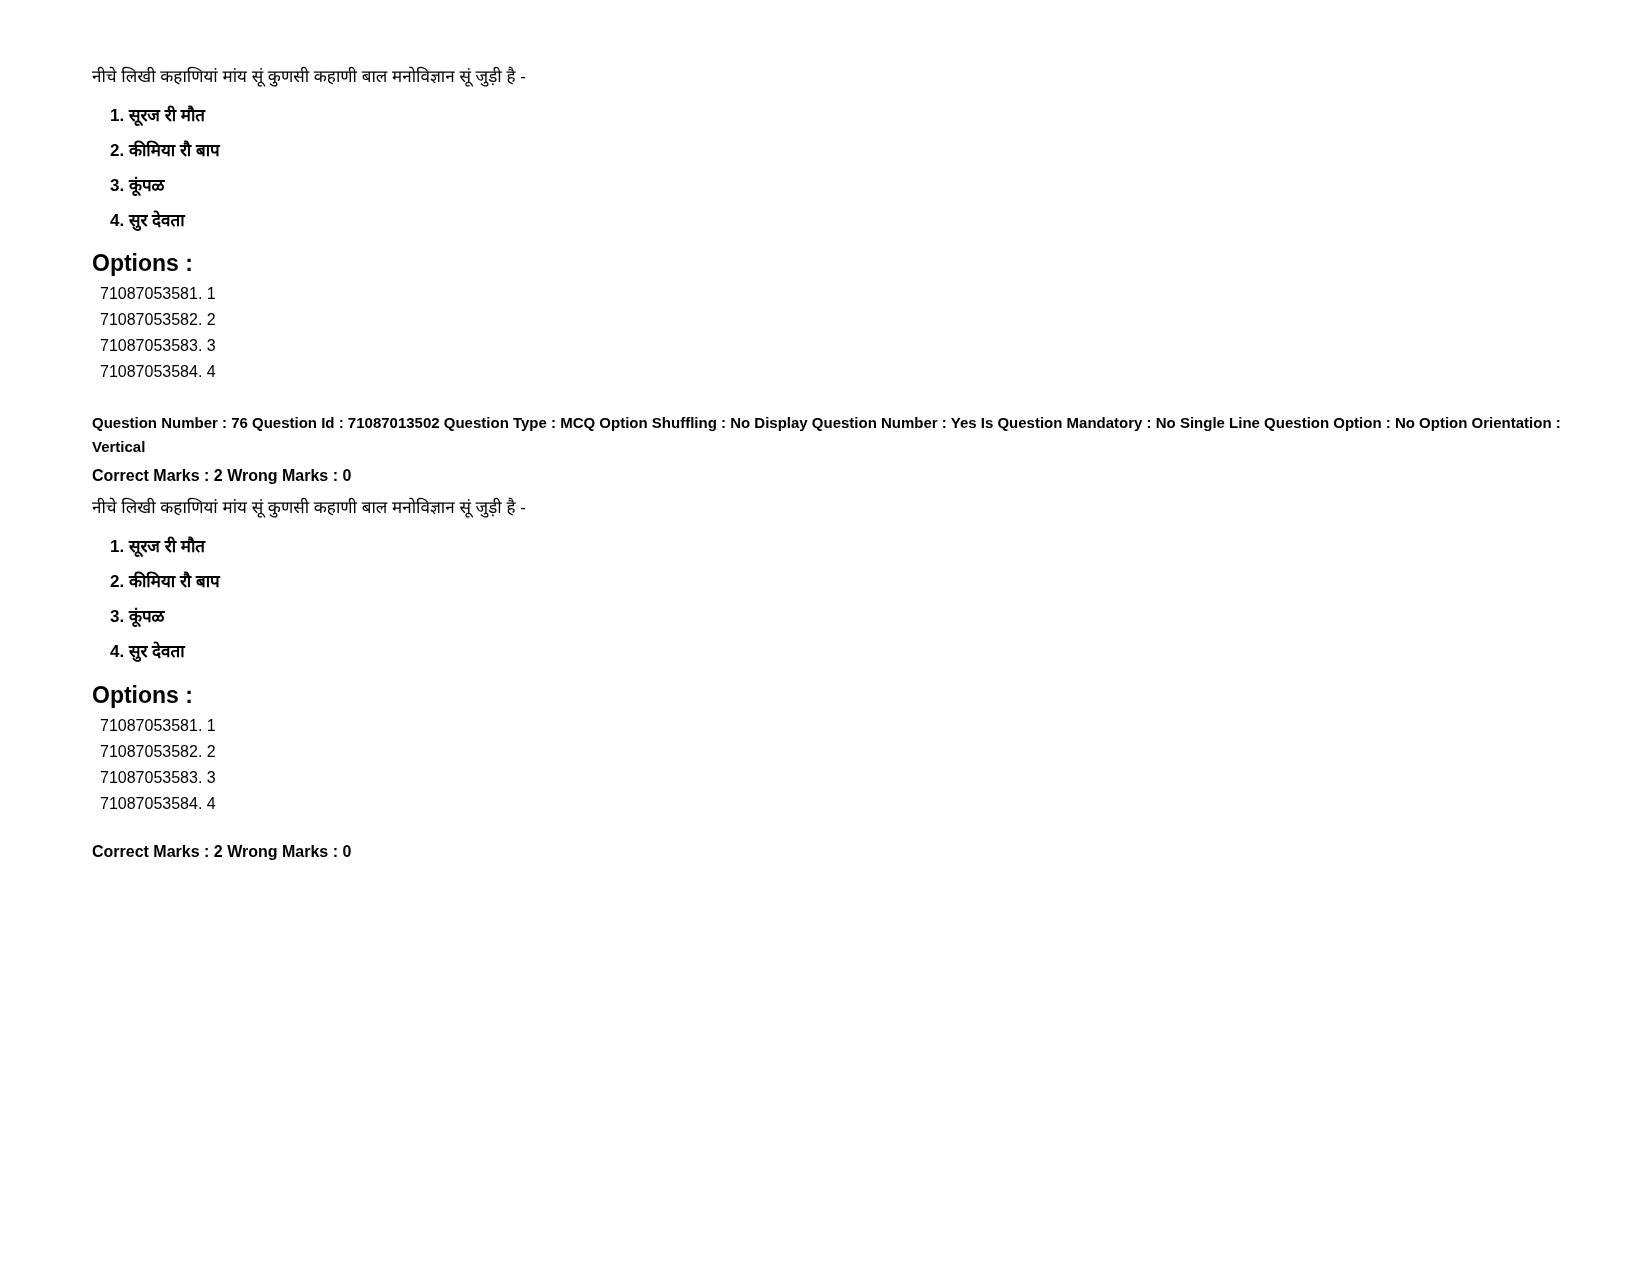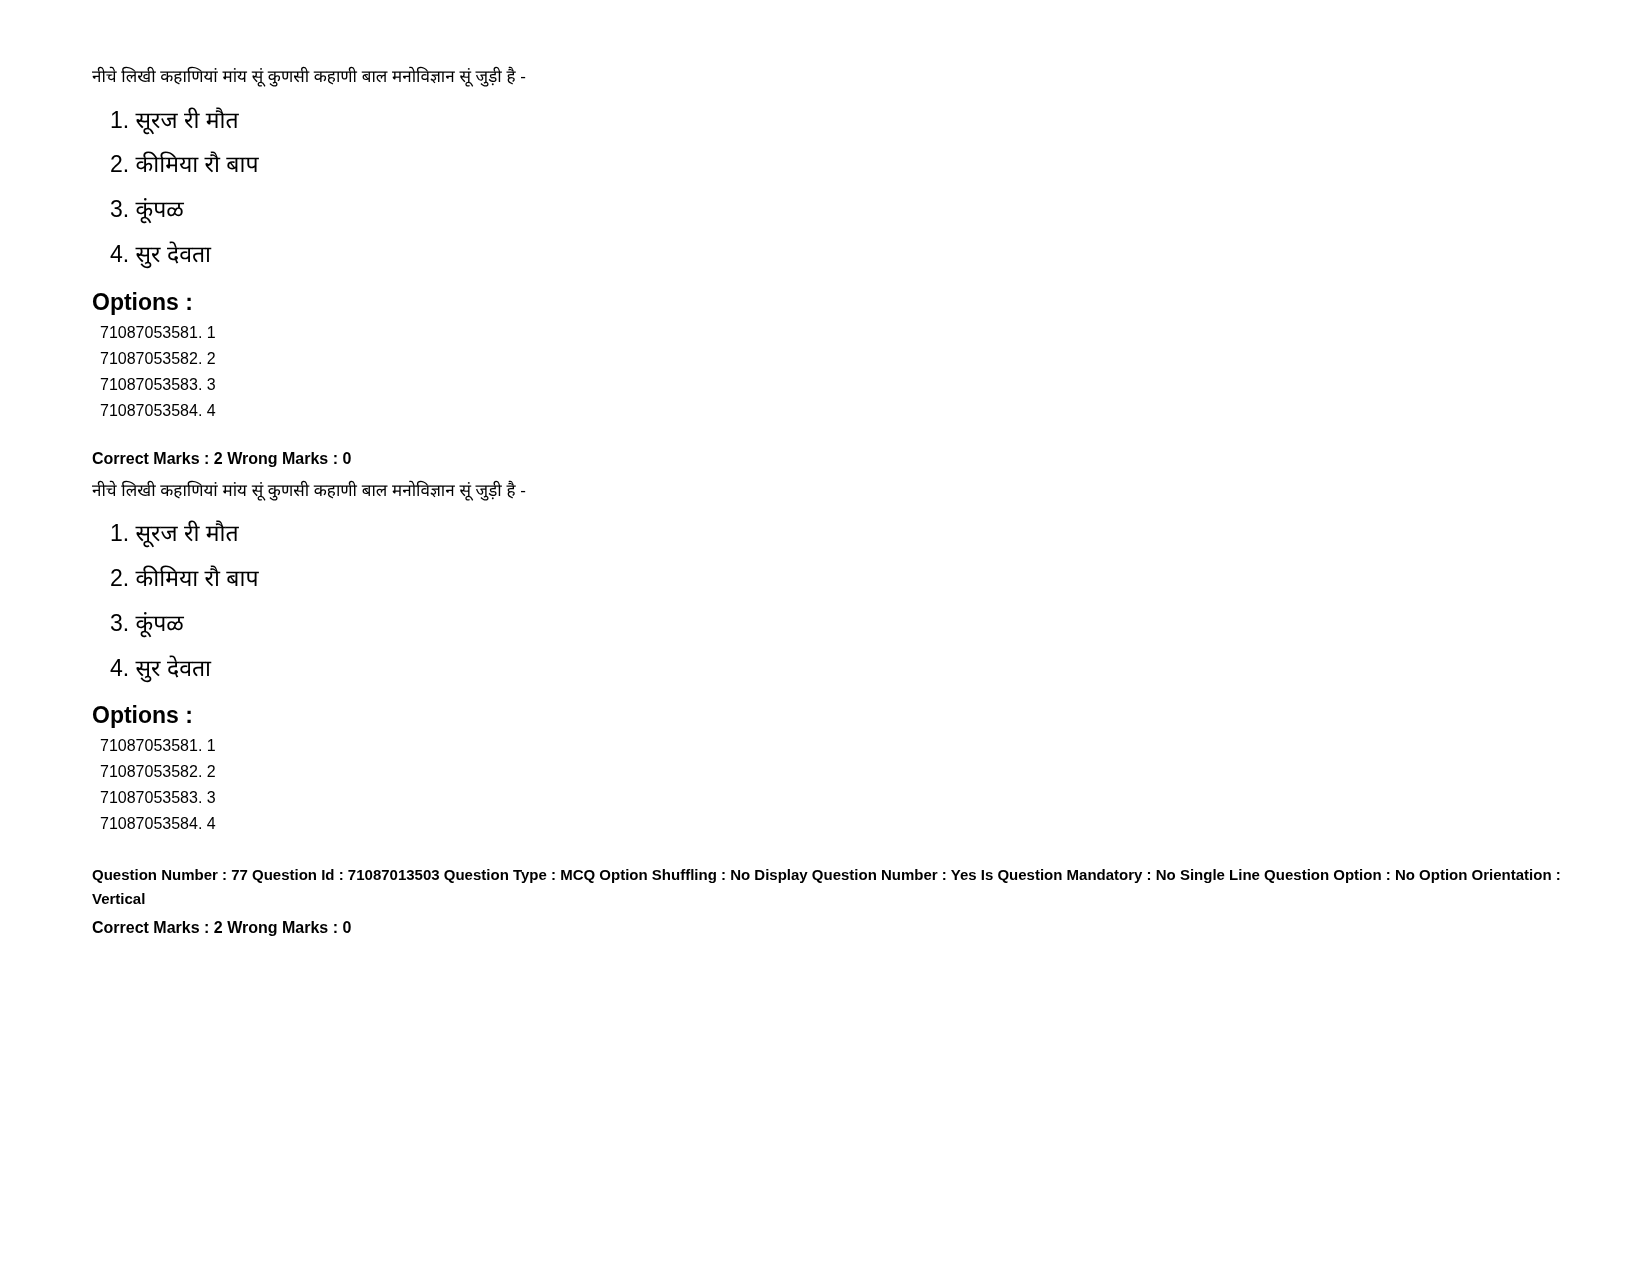--- a/index.html
+++ b/index.html
@@ -23,23 +23,24 @@
       font-size: 17px;
       margin-bottom: 12px;
       line-height: 1.5;
     }
     .options-list {
       list-style: none;
       margin-bottom: 16px;
       padding-left: 10px;
     }
     .options-list li {
-      font-size: 23px;
+      font-size: 17px;
       margin-bottom: 4px;
       line-height: 1.6;
+      font-weight: bold;
     }
     .options-label {
       font-weight: bold;
       font-size: 23px;
       margin-bottom: 6px;
     }
     .option-item {
       font-size: 16px;
       margin-bottom: 2px;
     }
@@ -69,33 +70,33 @@
   <p class="options-label">Options :</p>
   <div>
     <p class="option-item">71087053581. 1</p>
     <p class="option-item">71087053582. 2</p>
     <p class="option-item">71087053583. 3</p>
     <p class="option-item">71087053584. 4</p>
   </div>
 </div>
 
 <div class="section">
+  <p class="question-meta">Question Number : 76 Question Id : 71087013502 Question Type : MCQ Option Shuffling : No Display Question Number : Yes Is Question Mandatory : No Single Line Question Option : No Option Orientation : Vertical</p>
   <p class="correct-marks">Correct Marks : 2 Wrong Marks : 0</p>
   <p class="question-text">नीचे लिखी कहाणियां मांय सूं कुणसी कहाणी बाल मनोविज्ञान सूं जुड़ी है -</p>
   <ul class="options-list">
     <li>1. सूरज री मौत</li>
     <li>2. कीमिया रौ बाप</li>
     <li>3. कूंपळ</li>
     <li>4. सुर देवता</li>
   </ul>
   <p class="options-label">Options :</p>
   <div>
     <p class="option-item">71087053581. 1</p>
     <p class="option-item">71087053582. 2</p>
     <p class="option-item">71087053583. 3</p>
     <p class="option-item">71087053584. 4</p>
   </div>
 </div>
 
 <div class="section">
-  <p class="question-meta">Question Number : 77 Question Id : 71087013503 Question Type : MCQ Option Shuffling : No Display Question Number : Yes Is Question Mandatory : No Single Line Question Option : No Option Orientation : Vertical</p>
   <p class="correct-marks">Correct Marks : 2 Wrong Marks : 0</p>
 </div>
 
 </body></html>

